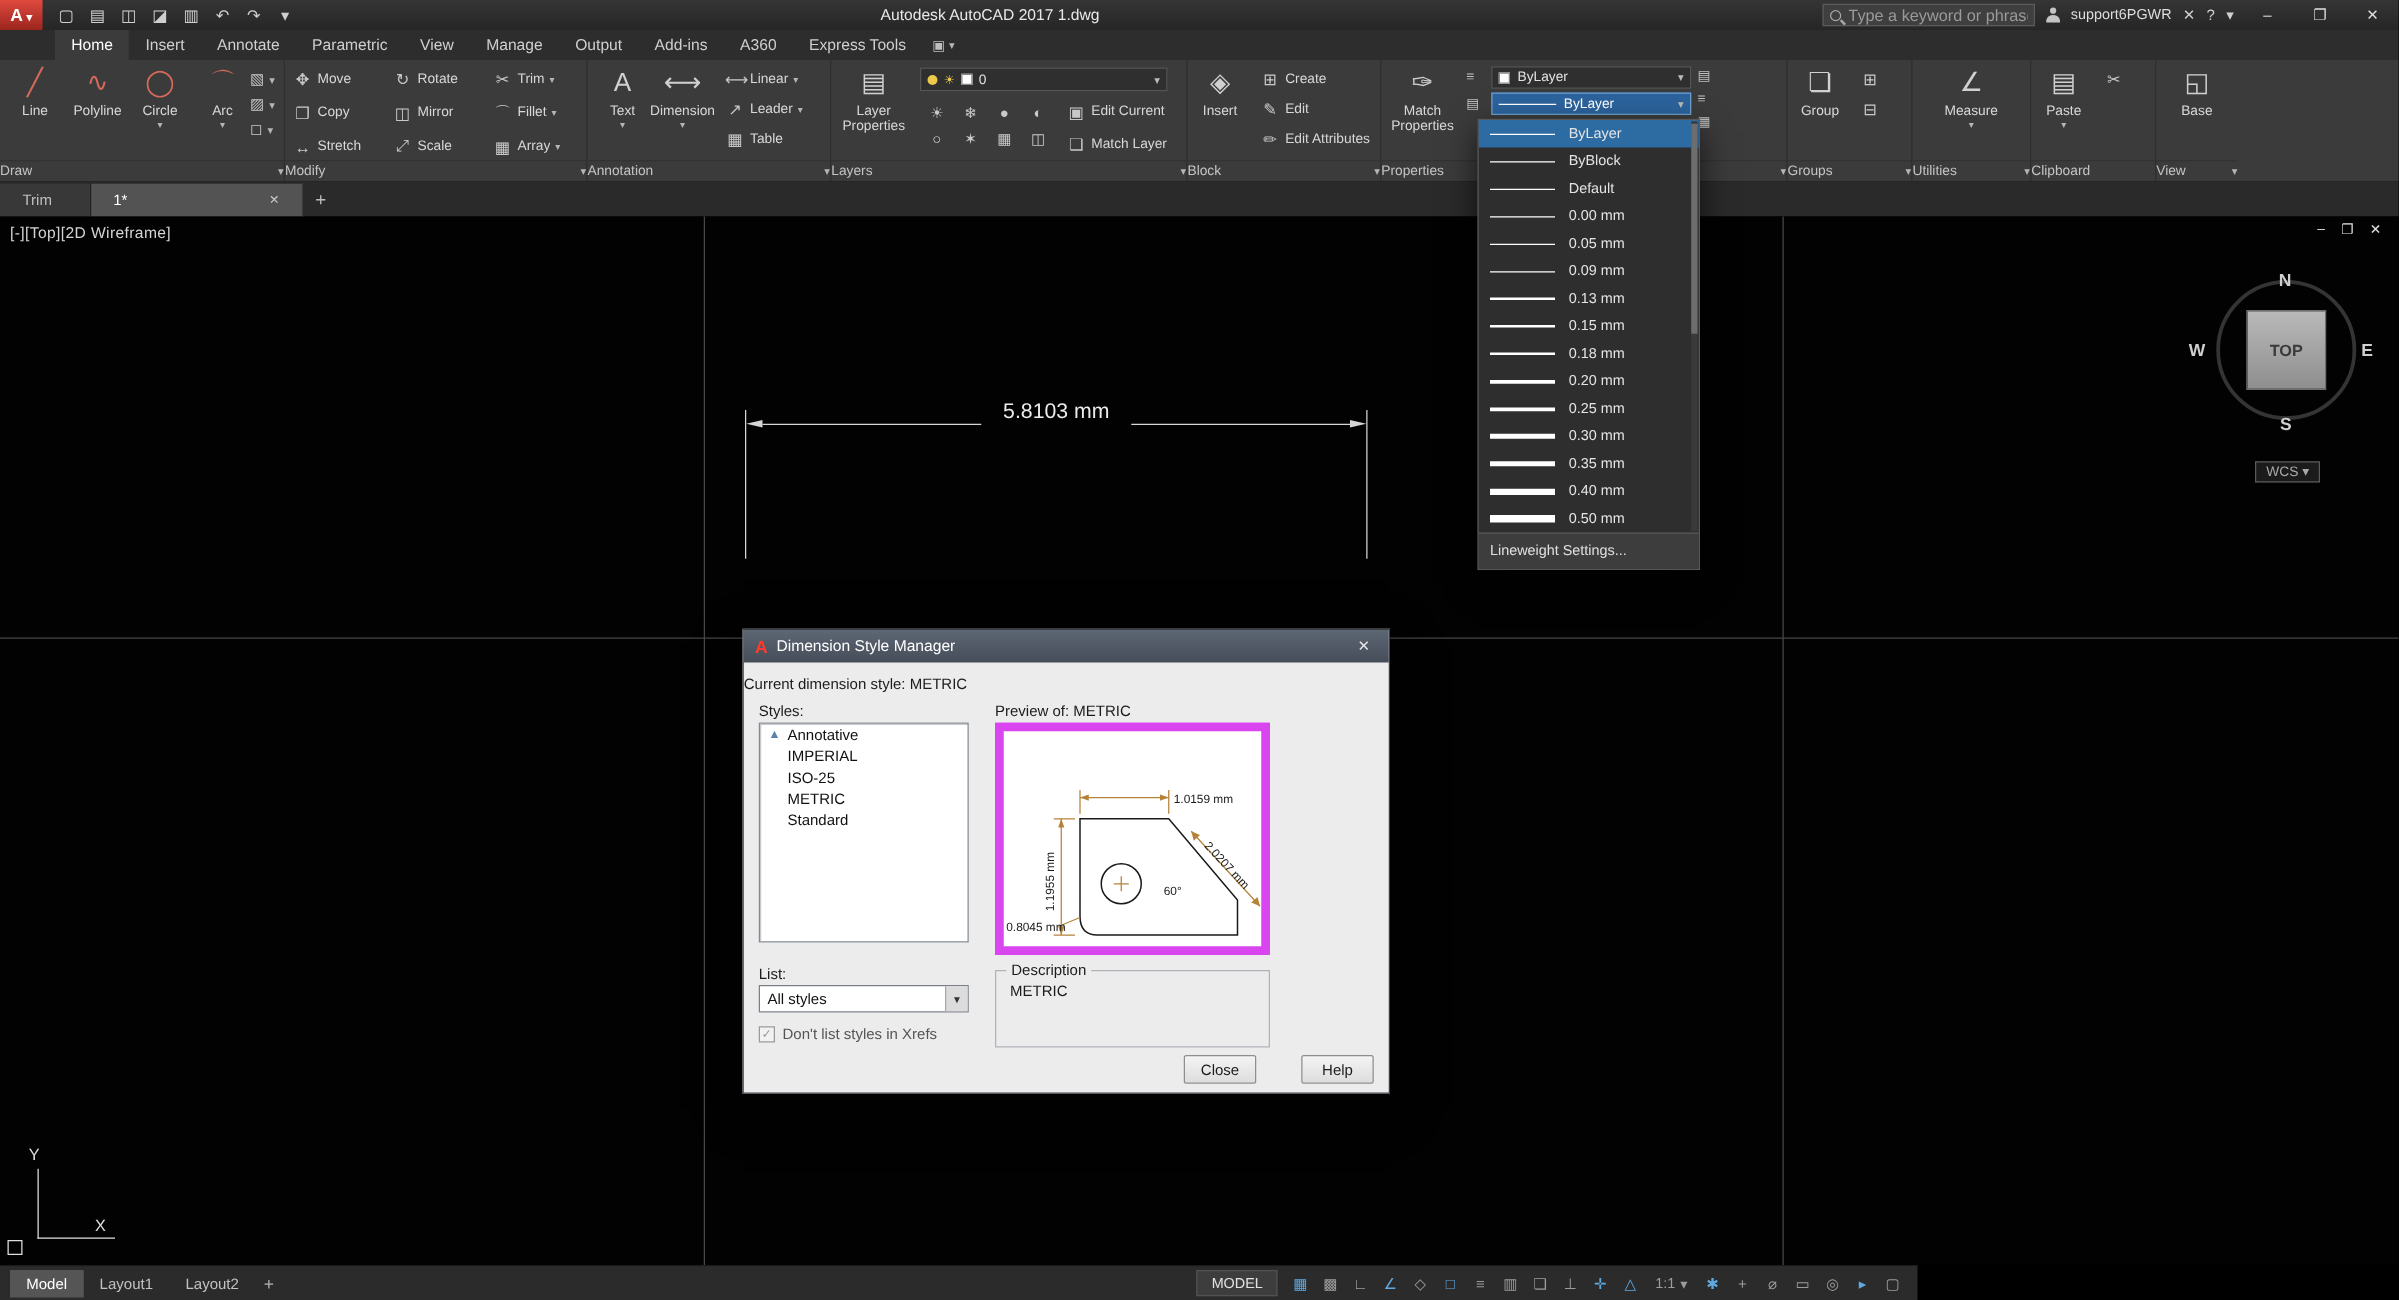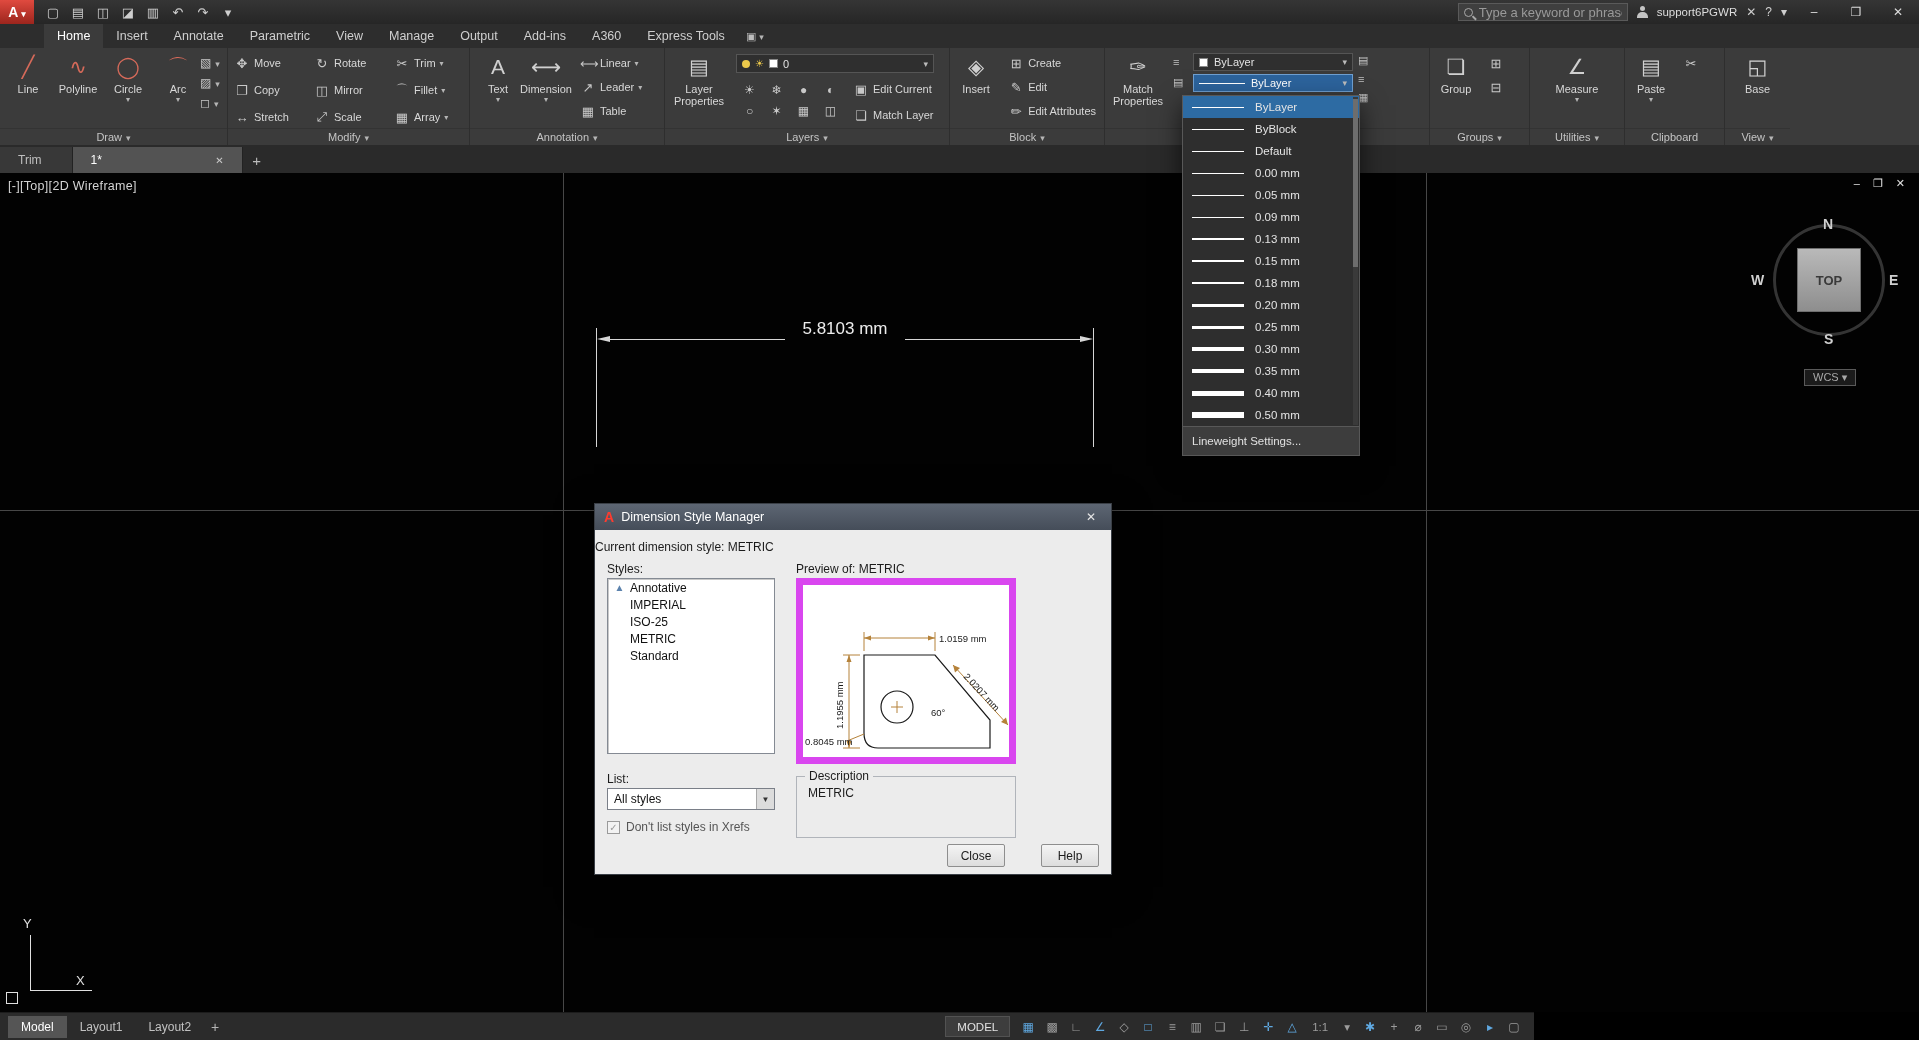--- a/index.html
+++ b/index.html
@@ -29,21 +29,21 @@
   
   .rtabs{position:absolute;left:0;top:24px;width:1919px;height:24px;background:#2d2d2d;display:flex;align-items:stretch;padding-left:44px;z-index:69}
   .rtab{padding:4px 13px;font-size:12.5px;color:#cfcfcf;display:flex;align-items:center}
   .rtab.active{background:#3b3b3b;color:#fff}
   .rtab-extra{margin-left:8px;display:flex;align-items:center;gap:3px;color:#bdbdbd;font-size:11px}
 
   
   .ribbon{position:absolute;left:0;top:48px;width:1919px;height:97px;background:#3b3b3b;display:flex;z-index:20}
   .panel{position:relative;height:97px;border-right:1px solid #2e2e2e;flex:0 0 auto}
   .pbody{position:absolute;left:0;top:0;right:0;height:80px;display:flex;align-items:flex-start;padding:3px 4px;gap:2px}
-  .plabel{position:absolute;left:0;right:0;bottom:0;height:17px;border-top:1px solid #333;color:#c4c4c4;font-size:11px;display:flex;align-items:center;justify-content:center;gap:4px}
+  .plabel{position:absolute;left:0;right:0;bottom:0;height:17px;border-top:1px solid #333;color:#c4c4c4;font-size:11px;display:flex;align-items:center;justify-content:space-between;gap:4px}
   .pcaret::after{content:"▾";font-size:9px;color:#b5b5b5}
   .bigbtn{width:48px;height:74px;display:flex;flex-direction:column;align-items:center;color:#d8d8d8;cursor:default}
   .bicon{font-size:21px;line-height:32px;height:32px;color:#d0d0d0}
   .bicon.red{color:#d66a5a}
   .blabel{font-size:11px;text-align:center;line-height:12px;max-width:54px}
   .bcaret{font-size:8px;color:#b5b5b5;line-height:9px;min-height:9px}
   .smallbtn{display:flex;align-items:center;gap:4px;height:24px;padding:0 4px;color:#d8d8d8;font-size:11px;white-space:nowrap}
   .sicon{font-size:13px;color:#c8c8c8;width:16px;text-align:center;flex:0 0 auto}
   .scaret{font-size:8px;color:#b5b5b5}
   .modify-grid{display:grid;grid-template-rows:repeat(3,25px);grid-auto-flow:column;grid-auto-columns:78px;padding:3px 2px}
@@ -123,40 +123,41 @@
 
   
   .bottombar{position:absolute;left:0;top:1012px;width:1534px;height:28px;background:#2b2b2b;border-top:1px solid #1c1c1c;display:flex;align-items:center;z-index:30;padding-left:8px}
   .ltab{height:22px;padding:0 13px;display:flex;align-items:center;color:#c2c2c2;font-size:12px}
   .ltab.active{background:#555;color:#fff}
   .ltab-plus{width:22px;height:22px;display:flex;align-items:center;justify-content:center;color:#b5b5b5;font-size:14px}
   .status{margin-left:auto;display:flex;align-items:center;gap:1px;padding-right:8px}
   .model-chip{padding:0 11px;height:21px;line-height:21px;background:#3d3d3d;border:1px solid #525252;color:#e2e2e2;font-size:11.5px;margin-right:5px}
   .sic{width:24px;height:20px;display:flex;align-items:center;justify-content:center;font-size:12px;color:#9c9c9c}
   .sic.on{color:#5fa8e0}
-  .scale-chip{display:flex;align-items:center;gap:16px;color:#9c9c9c;font-size:11.5px;padding:0 7px}
+  .scale-chip{display:flex;align-items:center;gap:4px;color:#9c9c9c;font-size:11.5px;padding:0 7px}
 </style>
 </head>
 <body>
 
 <div class="titlebar">
   <div class="app-btn">
     <span>A</span>
       <span class="pcaret"></span>
   </div>
   <div class="qat">
     <span class="qat-ic">▢</span>
       <span class="qat-ic">▤</span>
       <span class="qat-ic">◫</span>
       <span class="qat-ic">◪</span>
       <span class="qat-ic">▥</span>
       <span class="qat-ic">↶</span>
       <span class="qat-ic">↷</span>
       <span class="qat-ic">▾</span>
   </div>
+  <div class="win-title">Autodesk AutoCAD 2017   1.dwg</div>
   <div class="info-center">
     <span class="search-box">
       <span class="mag"></span>
       <span class="ph">Type a keyword or phrase</span>
     </span>
     <span class="person"></span>
     <span class="user">support6PGWR</span>
     <span class="tb-ic">✕</span>
     <span class="tb-ic">?</span>
     <span class="tb-ic">▾</span>

